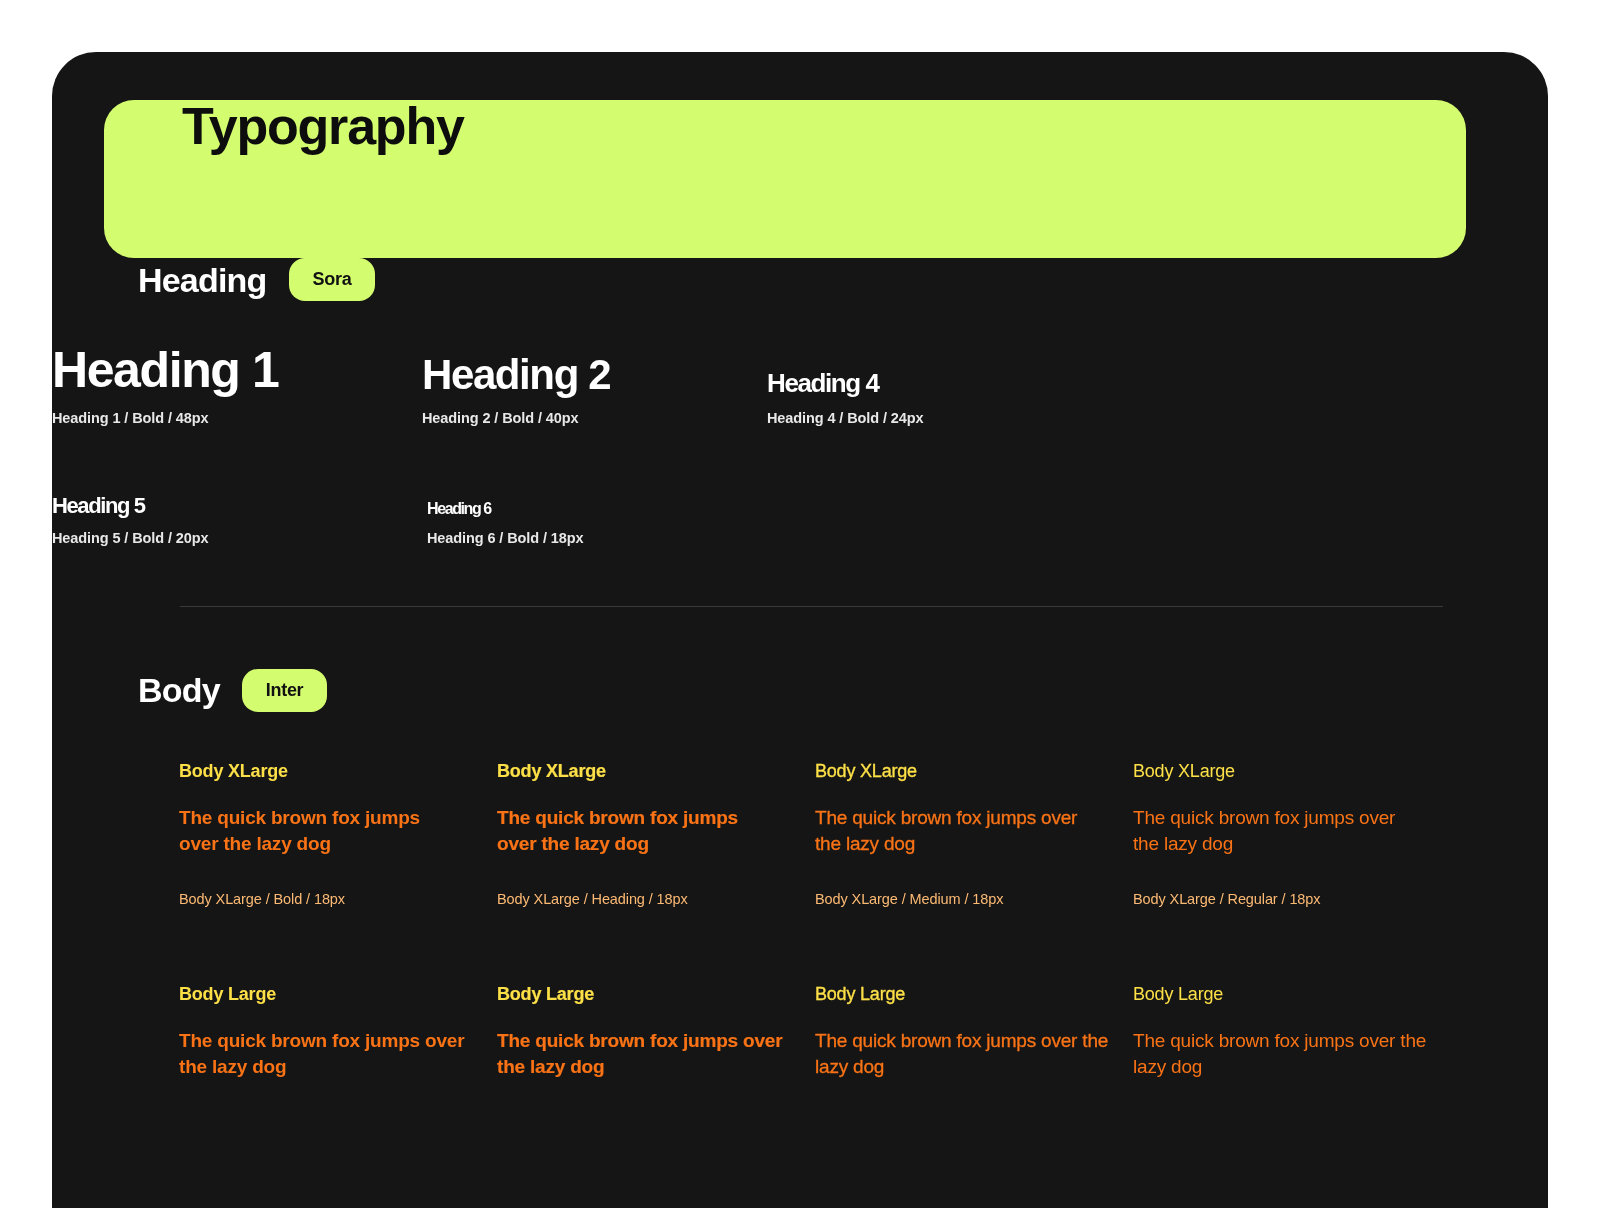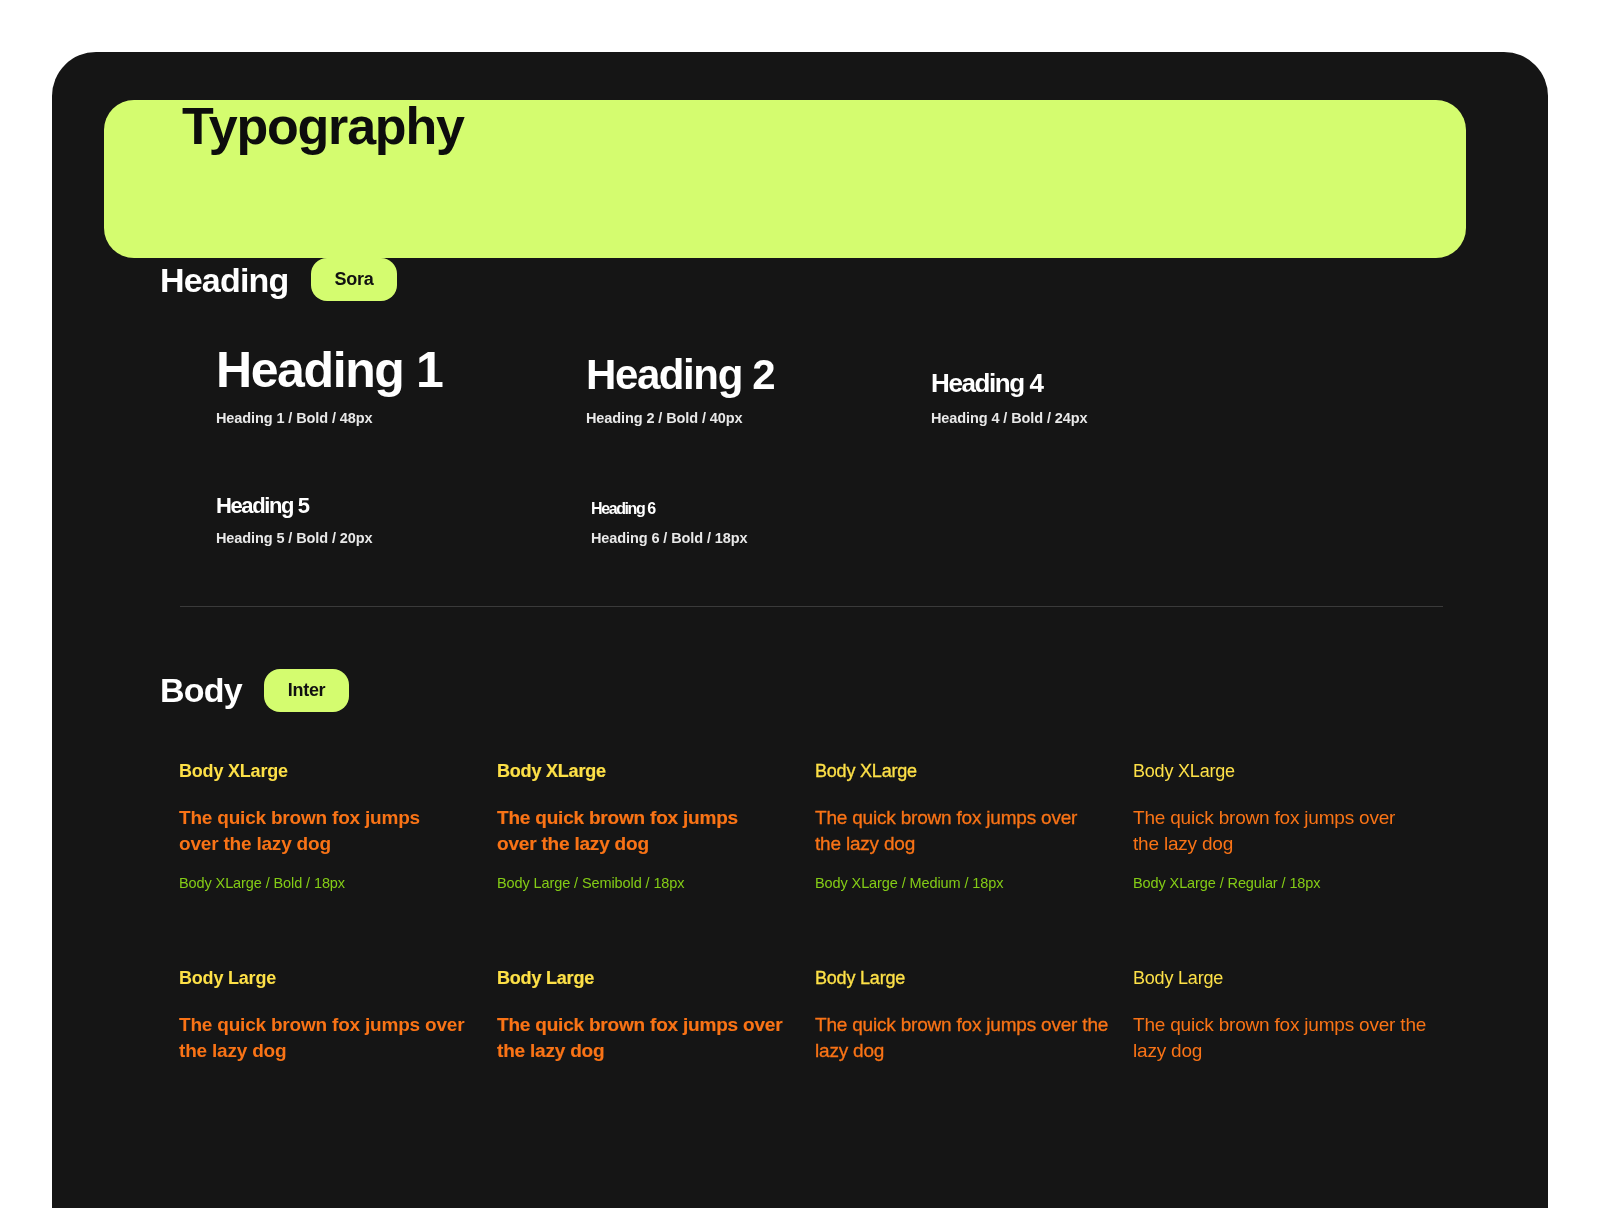--- a/index.html
+++ b/index.html
@@ -53,21 +53,21 @@
     top: 206px;
     width: 1496px;
   }
 
   .section { position: relative; }
 
   .section-head {
     display: flex;
     align-items: center;
     gap: 22px;
-    padding-left: 108px;
+    padding-left: 86px;
   }
   .section-title {
     font-size: 34px;
     font-weight: 700;
     color: #ffffff;
     letter-spacing: -0.8px;
     line-height: 1;
   }
   .font-pill {
     background: #d4fc6f;
@@ -76,24 +76,22 @@
     padding: 12px 24px 13px;
     font-size: 18px;
     font-weight: 700;
     line-height: 1;
     letter-spacing: -0.3px;
   }
 
   
   .heading-grid {
     position: relative;
-    padding-left: 128px;
     padding-right: 60px;
     margin-top: 42px;
-    margin-left: 36px;
   }
   .heading-row { display: flex; align-items: flex-end; }
   .heading-row.row-2 { margin-top: 68px; }
 
   .heading-cell { flex: 0 0 auto; }
   .heading-cell .specimen {
     color: #ffffff;
     font-weight: 700;
     letter-spacing: -1.4px;
     line-height: 1.08;
@@ -153,24 +151,24 @@
     display: block;
     margin-top: 25px;
     font-size: 19px;
     color: #f97316;
     line-height: 1.36;
     letter-spacing: -0.2px;
     max-width: 272px;
   }
   .body-cell .cell-caption {
     display: block;
-    margin-top: 20px;
+    margin-top: 36px;
     font-size: 14.5px;
     font-weight: 400;
-    color: #84cc16;
+    color: #fdba74;
     letter-spacing: -0.1px;
     line-height: 1;
   }
 
   .w-bold     { font-weight: 700; }
   .w-semibold { font-weight: 700; }
   .w-medium   { font-weight: 400; }
   .w-regular  { font-weight: 400; }
 
   
@@ -242,21 +240,21 @@
 
       <div class="body-grid body-row row-xlarge">
         <div class="body-cell">
           <span class="cell-label w-bold">Body XLarge</span>
           <span class="cell-sample w-bold">The quick brown fox jumps over the lazy dog</span>
           <span class="cell-caption">Body XLarge / Bold / 18px</span>
         </div>
         <div class="body-cell">
           <span class="cell-label w-semibold">Body XLarge</span>
           <span class="cell-sample w-semibold">The quick brown fox jumps over the lazy dog</span>
-          <span class="cell-caption">Body Large / Semibold / 18px</span>
+          <span class="cell-caption">Body XLarge / Heading / 18px</span>
         </div>
         <div class="body-cell">
           <span class="cell-label w-medium">Body XLarge</span>
           <span class="cell-sample w-medium">The quick brown fox jumps over the lazy dog</span>
           <span class="cell-caption">Body XLarge / Medium / 18px</span>
         </div>
         <div class="body-cell">
           <span class="cell-label w-regular">Body XLarge</span>
           <span class="cell-sample w-regular">The quick brown fox jumps over the lazy dog</span>
           <span class="cell-caption">Body XLarge / Regular / 18px</span>

